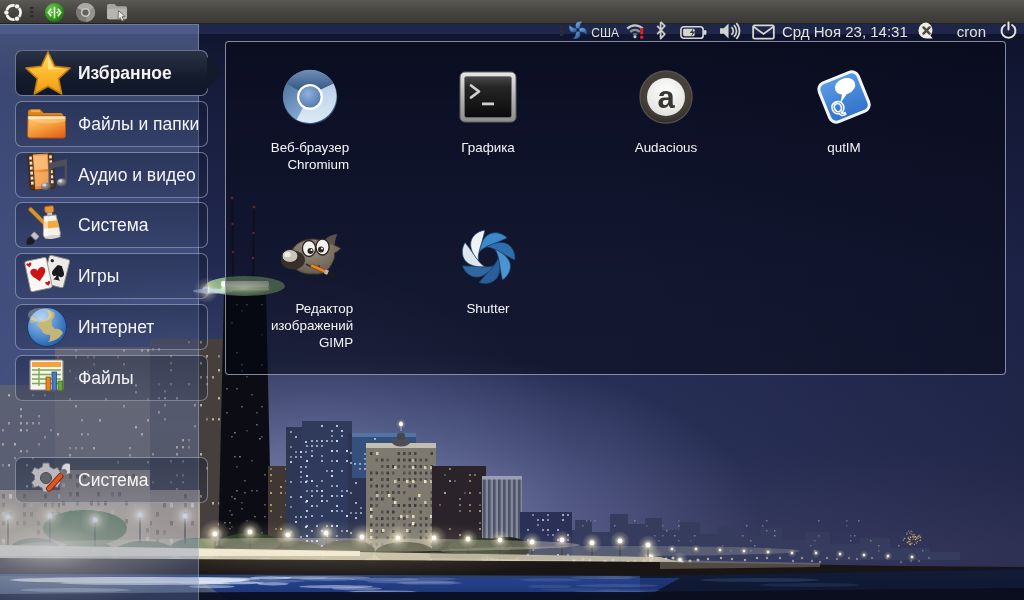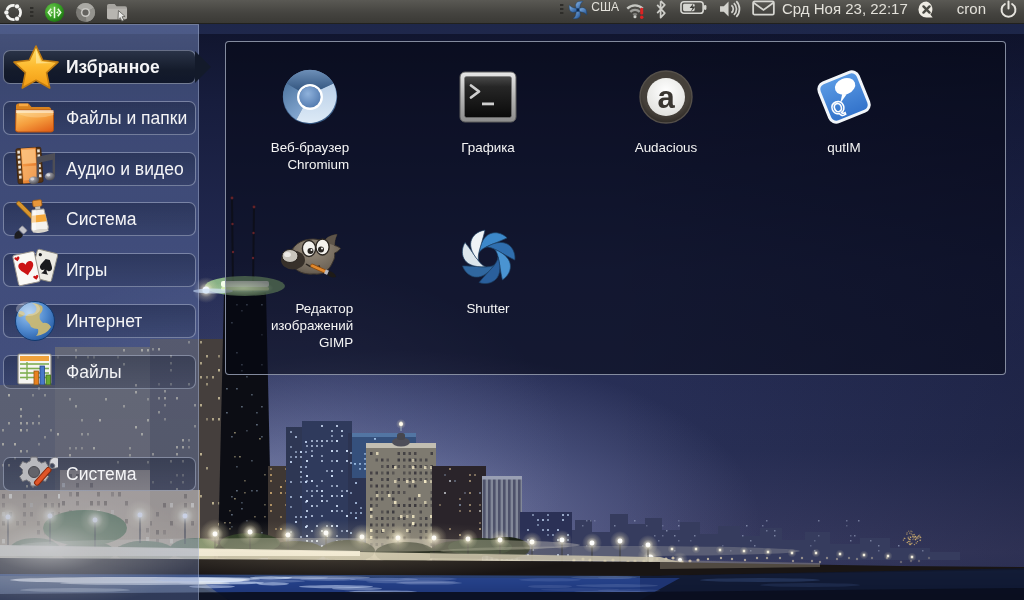--- a/index.html
+++ b/index.html
@@ -1,27 +1,27 @@
 <!DOCTYPE html>
 <html><head><meta charset="utf-8"><title>d</title><style>
 *{margin:0;padding:0;box-sizing:border-box}
 html,body{width:1024px;height:600px;overflow:hidden;background:#000;font-family:"Liberation Sans",sans-serif}
 #stage{position:relative;width:1024px;height:600px;overflow:hidden}
 #wall{position:absolute;left:0;top:0}
 #topbar{position:absolute;left:0;top:0;width:1024px;height:24px;
  background:linear-gradient(#5a5954,#454440 55%,#3a3935);border-bottom:1px solid #21211e;z-index:50}
 .tl{position:absolute;left:0;top:0;height:24px;display:flex;align-items:center}
-.tr{position:absolute;right:0;top:0;height:40px;display:flex;align-items:flex-start}
+.tr{position:absolute;right:0;top:0;height:40px;display:flex;align-items:flex-end}
 .ti{display:flex;align-items:center}
 .ti svg{display:block}
 .ttxt{color:#e3e1da;font-size:15px;white-space:nowrap}
 #sidebar{position:absolute;left:0;top:24px;width:199px;height:576px;
  background:linear-gradient(rgba(134,154,210,0.46),rgba(116,138,198,0.40) 10%,rgba(108,128,182,0.36));
  border-right:1px solid rgba(205,215,238,0.33);border-top:1px solid rgba(235,242,255,0.30);z-index:10}
-.sbtn{position:absolute;left:3px;width:193px;height:34px;background:linear-gradient(rgba(16,24,48,0.38),rgba(28,38,68,0.26));
+.sbtn{position:absolute;left:15px;width:193px;height:46px;background:linear-gradient(rgba(16,24,48,0.38),rgba(28,38,68,0.26));
  border:1px solid rgba(215,225,245,0.42);border-radius:7px;z-index:12}
 .sbtn.sel{background:linear-gradient(#2a3347,#141b2b 60%,#10172a);border-color:rgba(190,200,225,0.5)}
 .arr{position:absolute;right:-16px;top:50%;transform:translateY(-50%);width:0;height:0;
  border-left:16px solid #131a2a;border-top:16px solid transparent;border-bottom:16px solid transparent;z-index:11}
 .sic{position:absolute;left:8px;top:50%;transform:translateY(-50%)}
 .sic svg{display:block}
 .slb{position:absolute;left:62px;top:50%;transform:translateY(-50%);color:#f4f4f6;font-size:17.5px;white-space:nowrap}
 #panel{position:absolute;left:225px;top:41px;width:781px;height:334px;background:rgba(3,6,17,0.52);
  border:1px solid rgba(145,153,173,0.9);border-radius:4px;z-index:20}
 .aic{position:absolute;transform:translate(-50%,-50%);z-index:22}
@@ -1535,21 +1535,21 @@
               <path d="M19.2,1.2 a12,12 0 0 1 0,16.6"></path>
             </g>
           </svg>
         </span>
   <span class="ti" style="margin-left:11px">
           <svg width="23" height="16" viewBox="0 0 24 17">
             <rect x="1" y="1.5" width="22" height="14" rx="1.5" fill="none" stroke="#d6d6d1" stroke-width="1.9"></rect>
             <path d="M1.5,3 L12,10.5 L22.5,3" fill="none" stroke="#d6d6d1" stroke-width="1.9"></path>
           </svg>
         </span>
-  <span class="ttxt" style="margin-left:7px">Срд Ноя 23, 22:17</span>
+  <span class="ttxt" style="margin-left:7px">Срд Ноя 23, 14:31</span>
   <span class="ti" style="margin-left:9px">
           <svg width="19" height="19" viewBox="0 0 20 20">
             <path d="M10,1.5 a8.5,8.5 0 1 0 0,17 l6.5,0 -2.4,-3.2 A8.5,8.5 0 0 0 10,1.5 Z" fill="#efece4"></path>
 <path d="M6.8,6.8 L13.2,13.2 M13.2,6.8 L6.8,13.2" stroke="#4a4a44" stroke-width="2.6" stroke-linecap="round"></path>
           </svg>
         </span>
   <span class="ttxt" style="margin-left:21px">cron</span>
   <span class="ti" style="margin-left:13px;margin-right:6px">
           <svg width="19" height="19" viewBox="0 0 20 20">
             <path d="M6.2,4.2 a7.3,7.3 0 1 0 7.6,0" fill="none" stroke="#e6e4de" stroke-width="2.1" stroke-linecap="round"></path>

